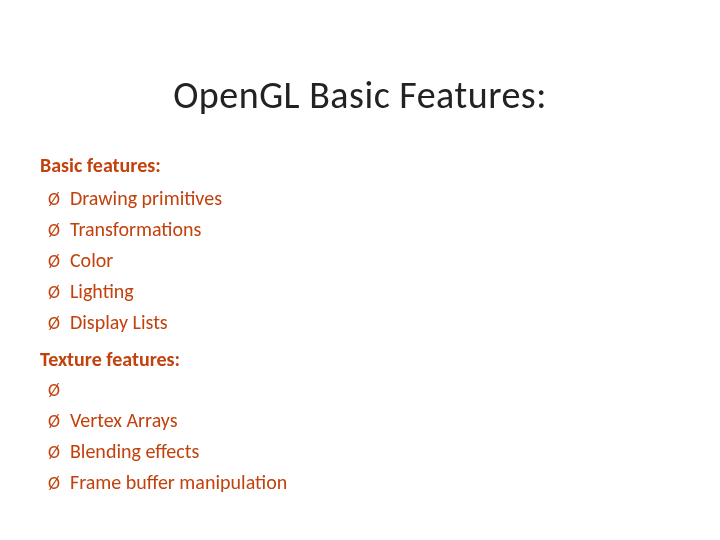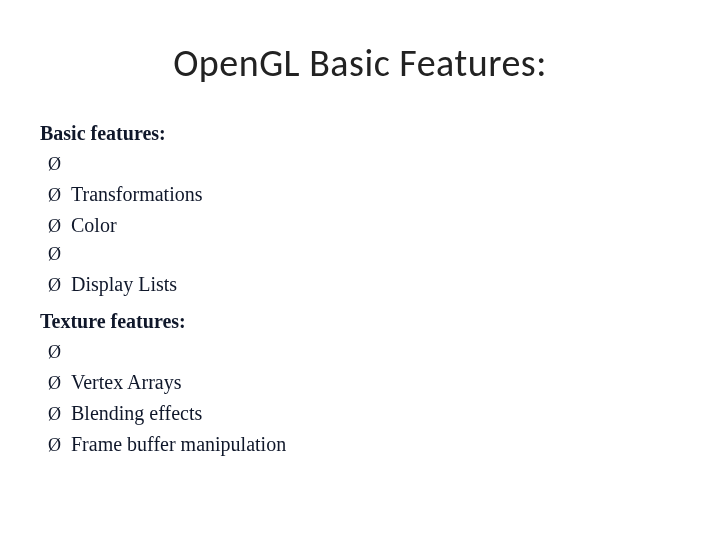--- a/index.html
+++ b/index.html
@@ -16,37 +16,37 @@
       overflow: hidden;
     }
 
     .slide {
       width: 720px;
       height: 400px;
       background: #ffffff;
       padding: 30px 40px 30px 40px;
       display: flex;
       flex-direction: column;
+      margin-top: 32px;
     }
 
     .title {
       font-size: 38px;
       font-weight: 400;
       color: #222222;
       text-align: center;
       margin-bottom: 28px;
       margin-top: 10px;
       letter-spacing: 0.5px;
     }
 
     .content {
       font-size: 20px;
-      color: #0f172a;
+      color: #c2410c;
       line-height: 1.55;
-      font-family: Liberation Serif, serif;
     }
 
     .section-header {
       font-weight: 700;
       font-size: 20px;
       margin-top: 4px;
       margin-bottom: 2px;
     }
 
     .list-item {
@@ -69,31 +69,33 @@
 <div class="slide">
 
   <h1 class="title">OpenGL Basic Features:</h1>
 
   <div class="content">
 
     <div class="section-header">Basic features:</div>
 
     <div class="list-item">
       <span class="arrow">Ø</span>
+      <span>Drawing primitives</span>
     </div>
     <div class="list-item">
       <span class="arrow">Ø</span>
       <span>Transformations</span>
     </div>
     <div class="list-item">
       <span class="arrow">Ø</span>
       <span>Color</span>
     </div>
     <div class="list-item">
       <span class="arrow">Ø</span>
+      <span>Lighting</span>
     </div>
     <div class="list-item">
       <span class="arrow">Ø</span>
       <span>Display Lists</span>
     </div>
 
     <div class="section-header" style="margin-top:6px;">Texture features:</div>
 
     <div class="list-item">
       <span class="arrow">Ø</span>

